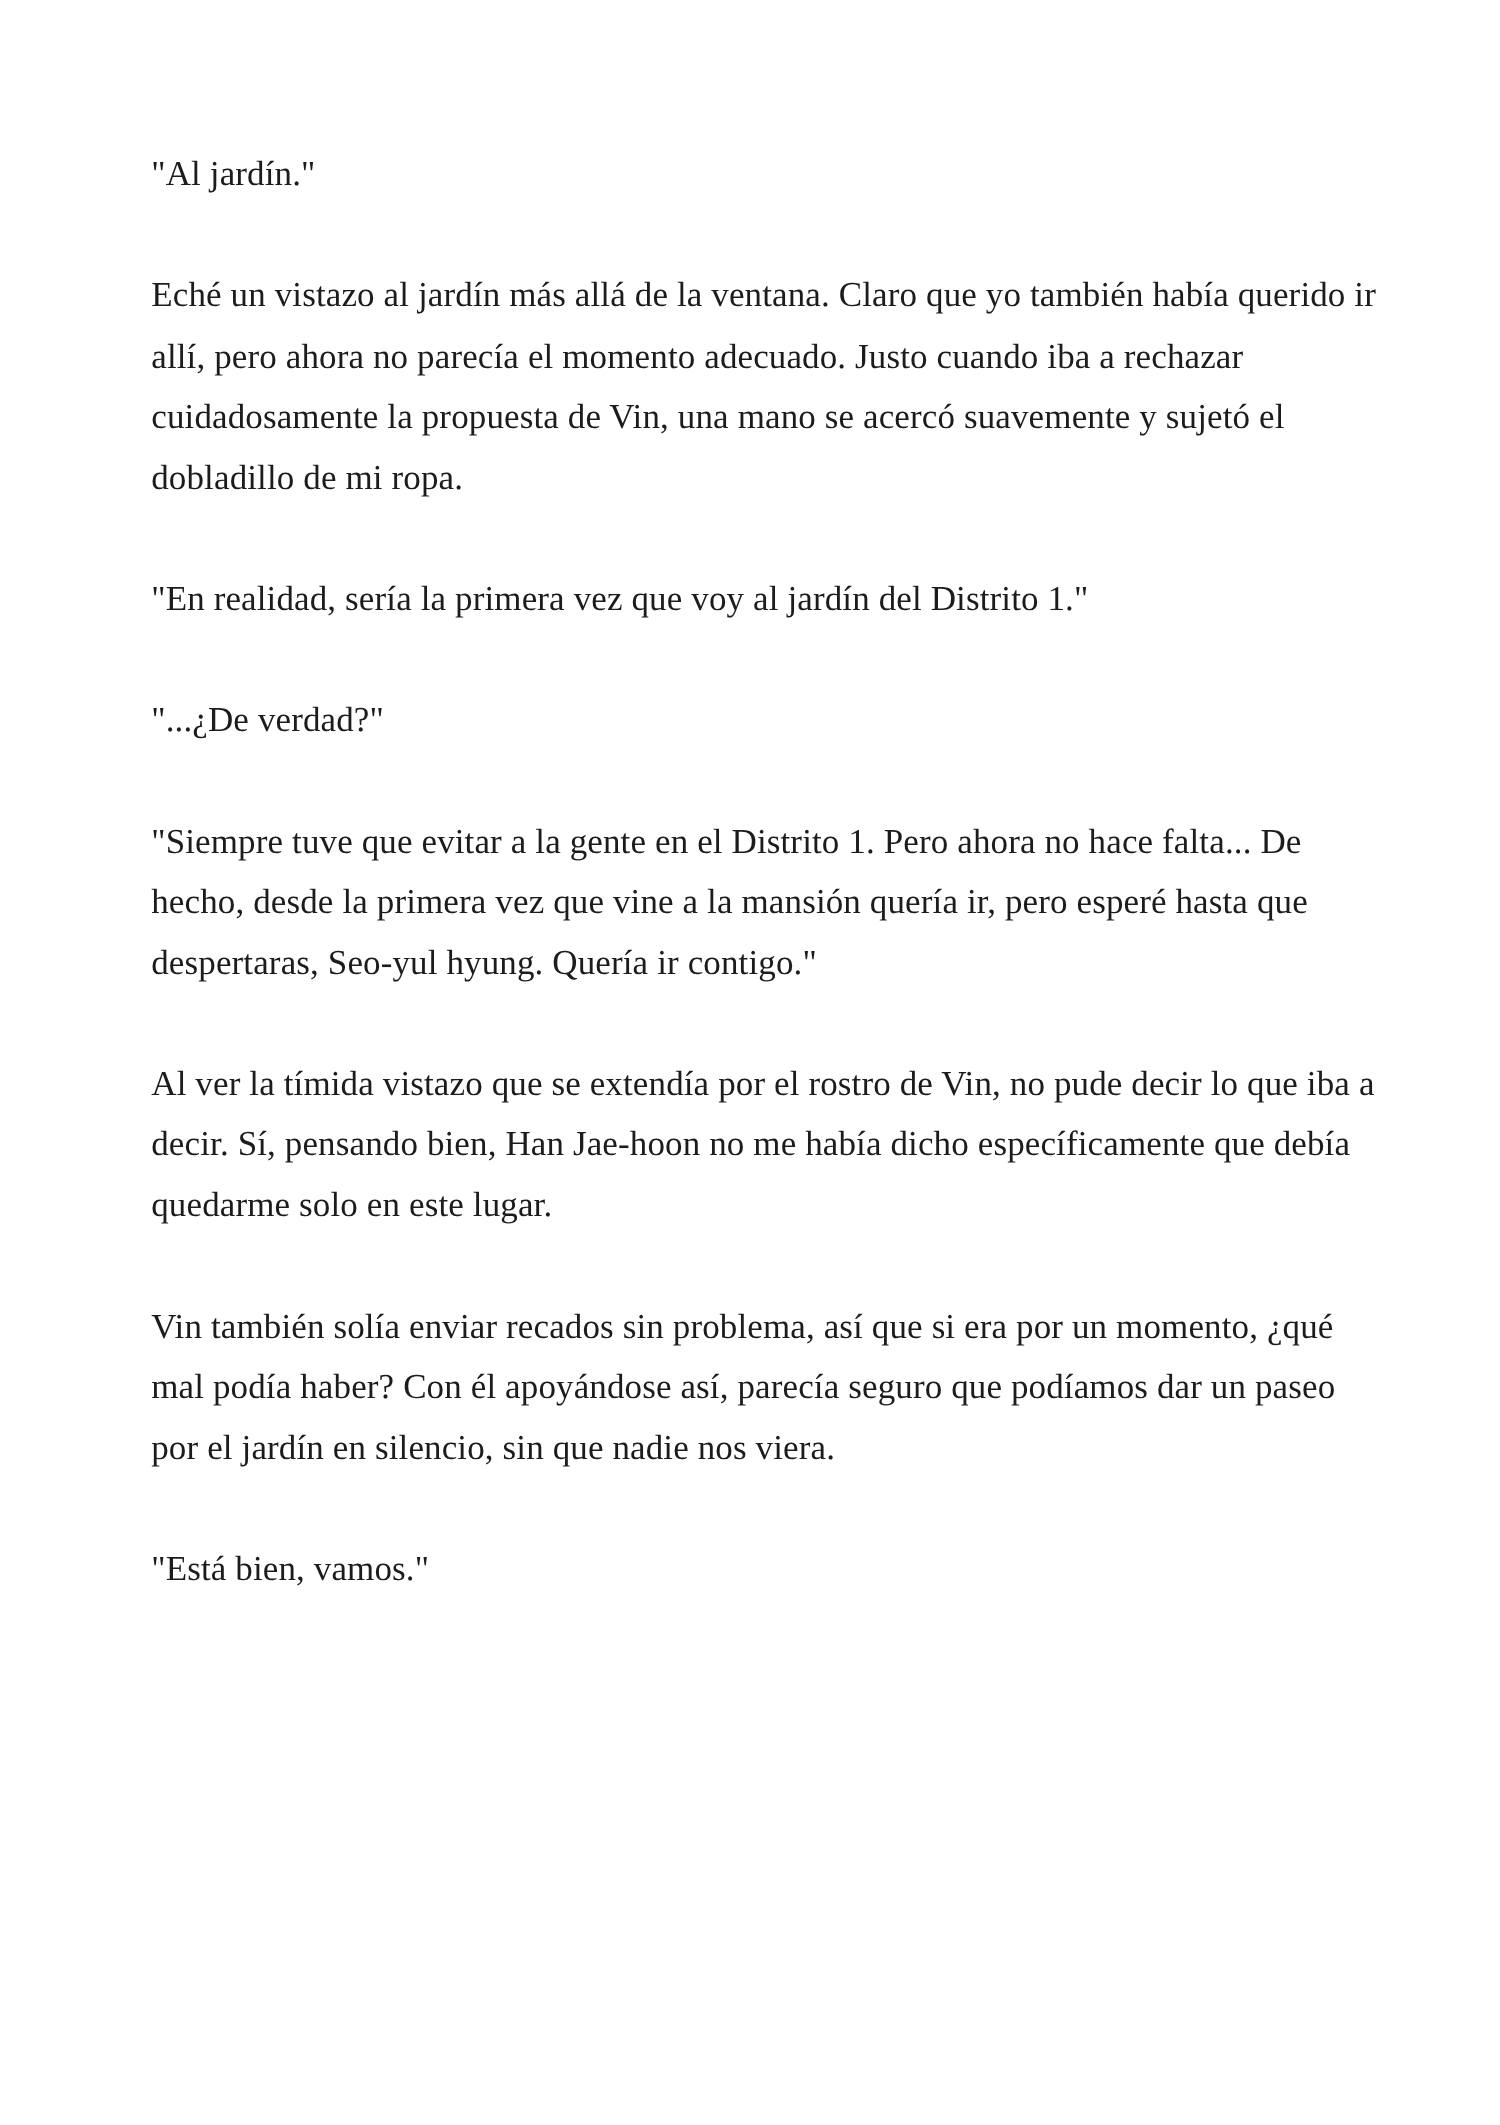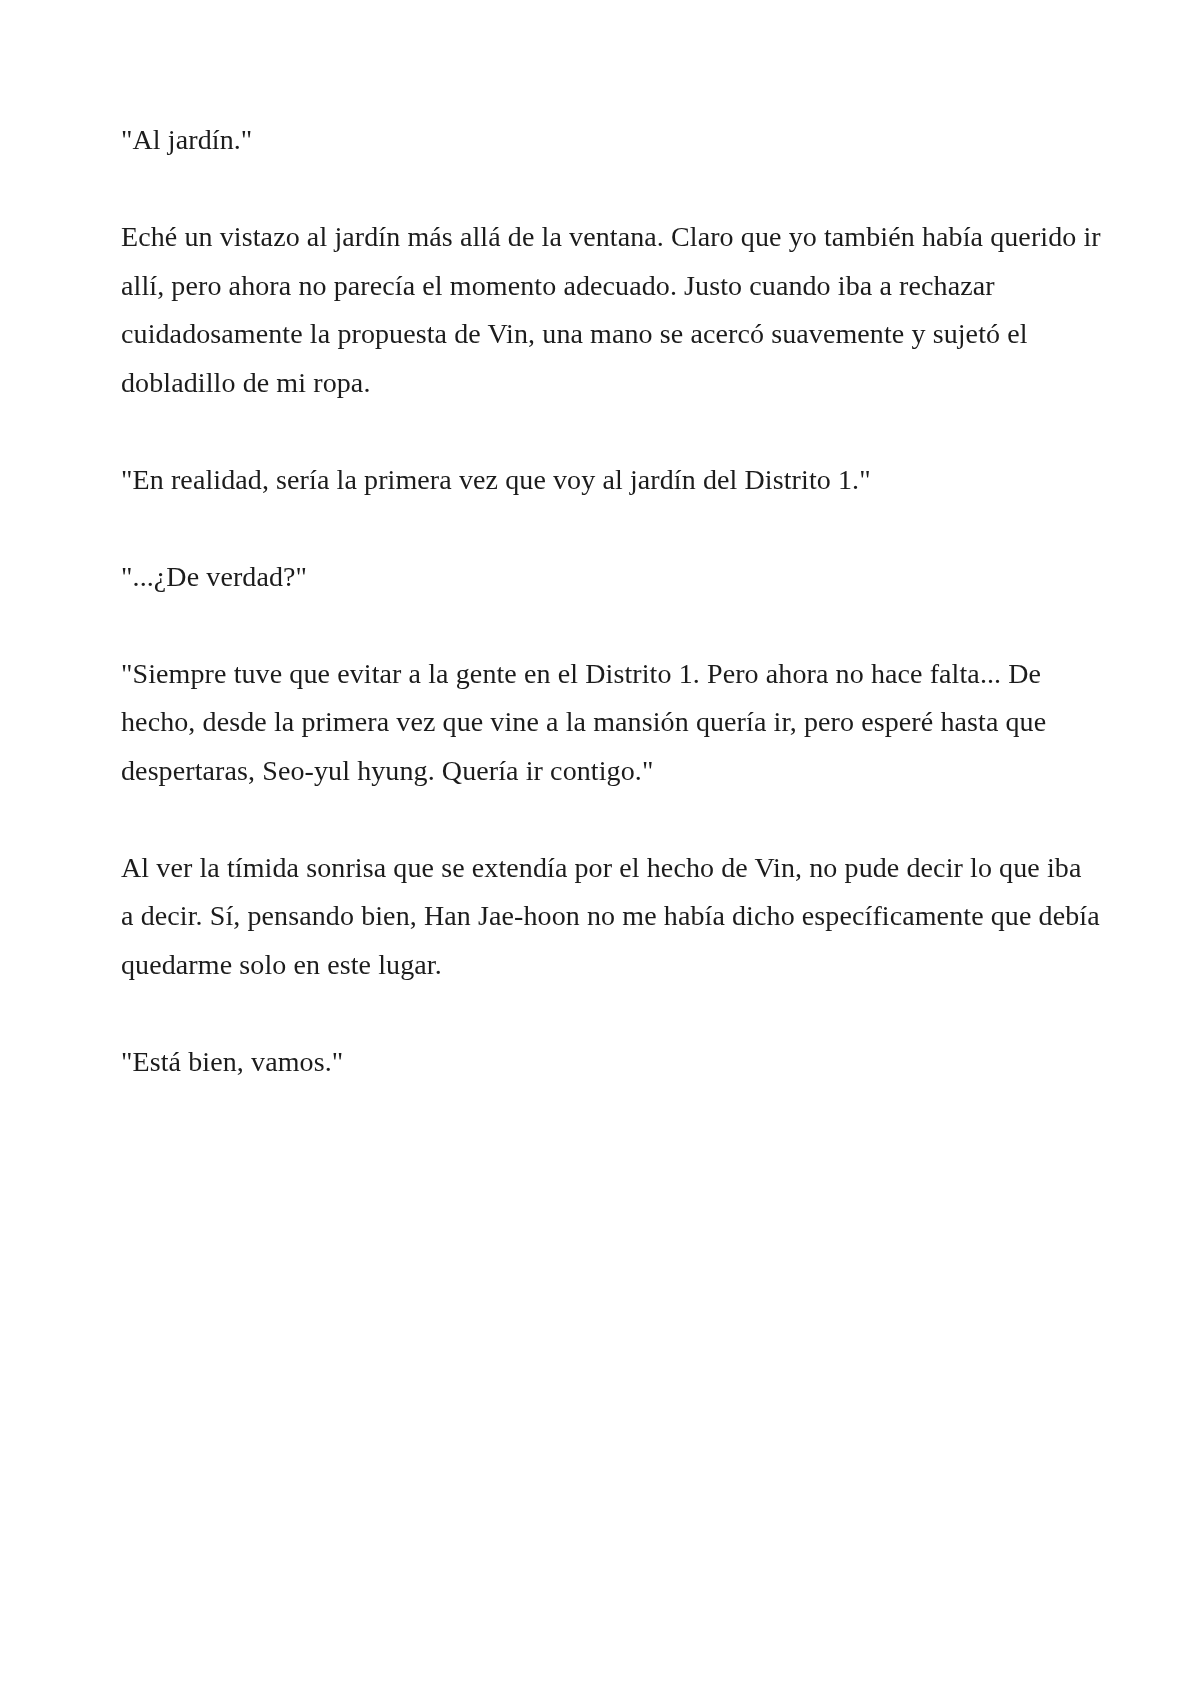--- a/index.html
+++ b/index.html
@@ -31,15 +31,16 @@
   </style>
 </head>
 <body>
 
 <div class="page">
   <p class="para">"Al jardín."</p>
   <p class="para">Eché un vistazo al jardín más allá de la ventana. Claro que yo también había querido ir allí, pero ahora no parecía el momento adecuado. Justo cuando iba a rechazar cuidadosamente la propuesta de Vin, una mano se acercó suavemente y sujetó el dobladillo de mi ropa.</p>
   <p class="para">"En realidad, sería la primera vez que voy al jardín del Distrito 1."</p>
   <p class="para">"...¿De verdad?"</p>
   <p class="para">"Siempre tuve que evitar a la gente en el Distrito 1. Pero ahora no hace falta... De hecho, desde la primera vez que vine a la mansión quería ir, pero esperé hasta que despertaras, Seo-yul hyung. Quería ir contigo."</p>
-  <p class="para">Al ver la tímida sonrisa que se extendía por el hecho de Vin, no pude decir lo que iba a decir. Sí, pensando bien, Han Jae-hoon no me había dicho específicamente que debía quedarme solo en este lugar.</p>
+  <p class="para">Al ver la tímida vistazo que se extendía por el rostro de Vin, no pude decir lo que iba a decir. Sí, pensando bien, Han Jae-hoon no me había dicho específicamente que debía quedarme solo en este lugar.</p>
+  <p class="para">Vin también solía enviar recados sin problema, así que si era por un momento, ¿qué mal podía haber? Con él apoyándose así, parecía seguro que podíamos dar un paseo por el jardín en silencio, sin que nadie nos viera.</p>
   <p class="para">"Está bien, vamos."</p>
 </div>
 
 </body></html>

